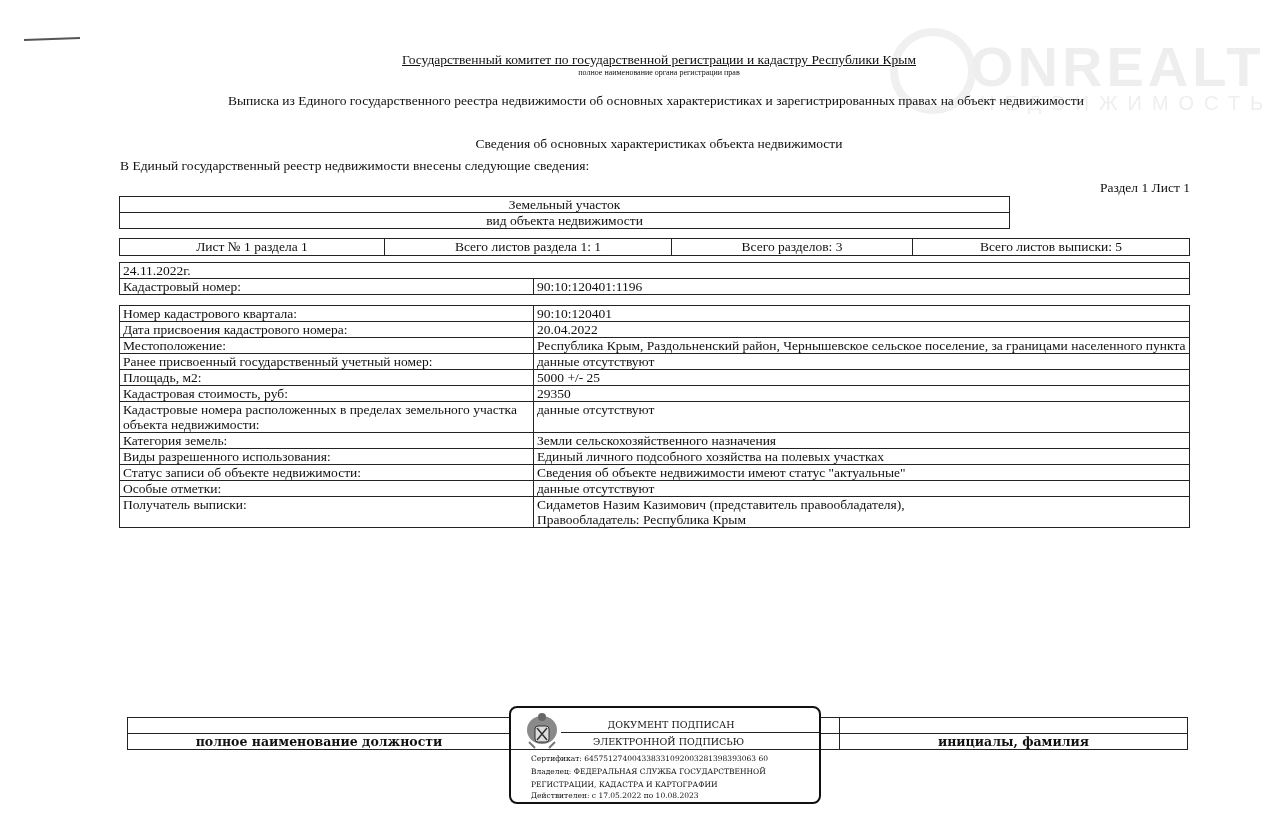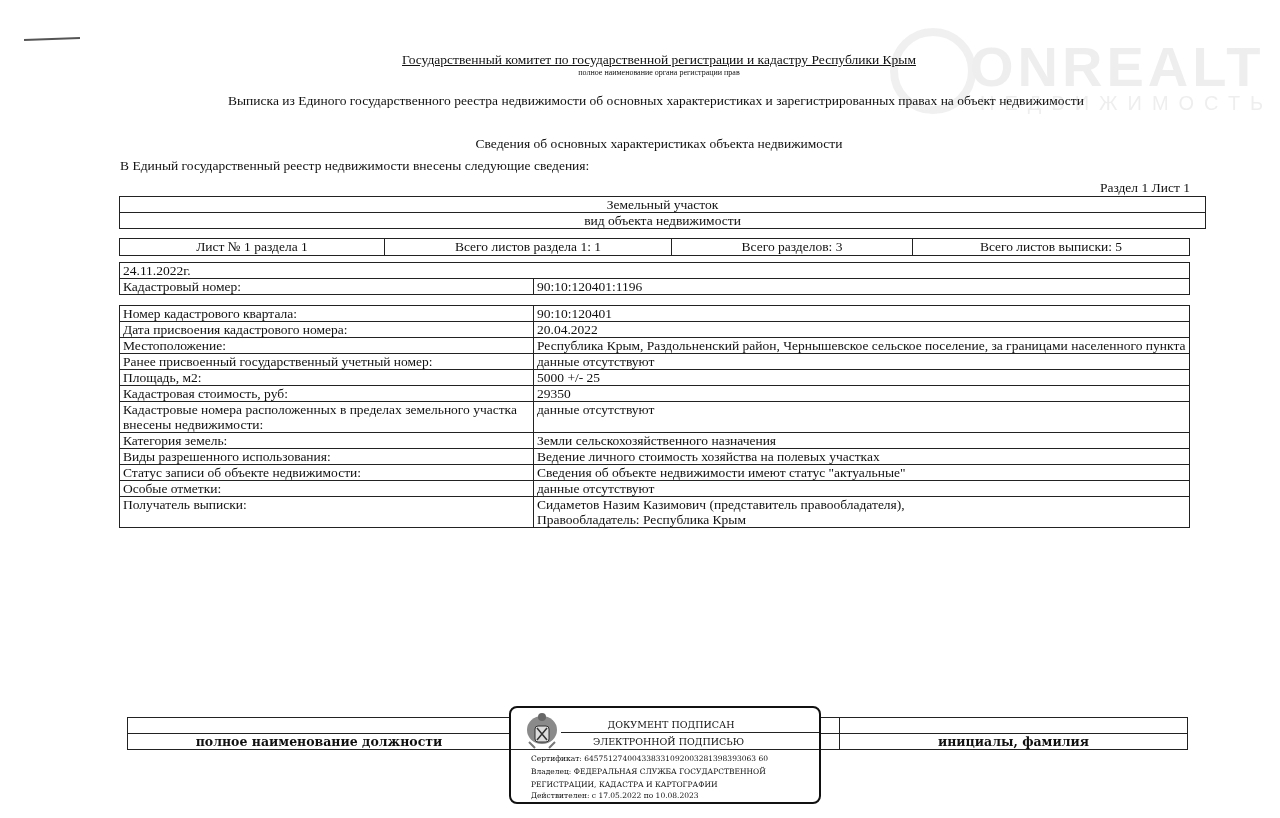--- a/index.html
+++ b/index.html
@@ -17,21 +17,21 @@
 
   .org-title { left:0; width:1318px; top:52px; text-align:center; font-size:13.5px; text-decoration:underline; }
   .org-caption { left:0; width:1318px; top:68px; text-align:center; font-size:8px; }
   .extract-title { left:0; width:1312px; top:93px; text-align:center; font-size:13.5px; }
   .section-title { left:0; width:1318px; top:136px; text-align:center; font-size:13.5px; }
   .intro { left:120px; top:158px; font-size:13.5px; }
   .section-ref { right:90px; top:180px; font-size:13.5px;margin-left:25px; }
 
   table.doc { position:absolute; border-collapse:collapse; font-size:13.5px; }
   table.doc td { border:1.5px solid #222; padding:0 3px; line-height:15px; vertical-align:top; }
-  .t-kind { left:119px; top:196px; width:1087px; }
+  .t-kind { left:119px; top:196px; width:891px; }
   .t-kind td { text-align:center; height:15px; }
   .t-sheets { left:119px; top:238px; width:1071px; }
   .t-sheets td { text-align:center; height:16px; }
   .t-date { left:119px; top:262px; width:1071px; }
   .t-date td { height:15px; }
   .t-main { left:119px; top:305px; width:1071px; }
   .t-main td.lbl { width:407px; }
   .t-main td { height:15px; }
 
   .sig-table { position:absolute; left:127px; top:717px; width:1061px; border-collapse:collapse; font-size:12.5px; font-weight:bold; font-family:"DejaVu Serif", serif; }
@@ -120,30 +120,30 @@
       </tr>
   <tr>
         <td class="lbl">Площадь, м2:</td>
         <td>5000 +/- 25</td>
       </tr>
   <tr>
         <td class="lbl">Кадастровая стоимость, руб:</td>
         <td>29350</td>
       </tr>
   <tr>
-        <td class="lbl">Кадастровые номера расположенных в пределах земельного участка внесены недвижимости:</td>
+        <td class="lbl">Кадастровые номера расположенных в пределах земельного участка объекта недвижимости:</td>
         <td>данные отсутствуют</td>
       </tr>
   <tr>
         <td class="lbl">Категория земель:</td>
         <td>Земли сельскохозяйственного назначения</td>
       </tr>
   <tr>
         <td class="lbl">Виды разрешенного использования:</td>
-        <td>Ведение личного стоимость хозяйства на полевых участках</td>
+        <td>Единый личного подсобного хозяйства на полевых участках</td>
       </tr>
   <tr>
         <td class="lbl">Статус записи об объекте недвижимости:</td>
         <td>Сведения об объекте недвижимости имеют статус "актуальные"</td>
       </tr>
   <tr>
         <td class="lbl">Особые отметки:</td>
         <td>данные отсутствуют</td>
       </tr>
   <tr>

